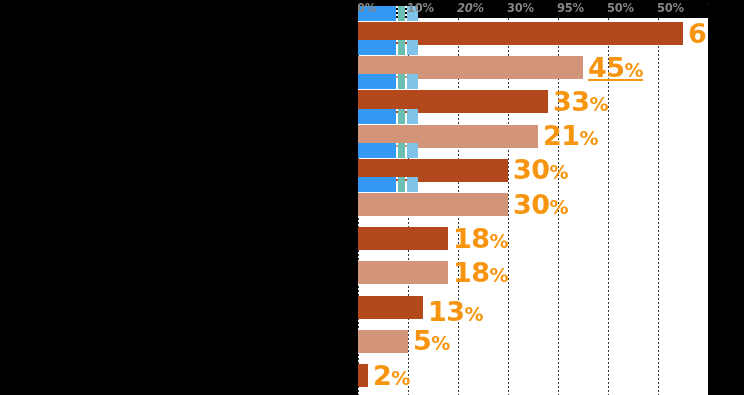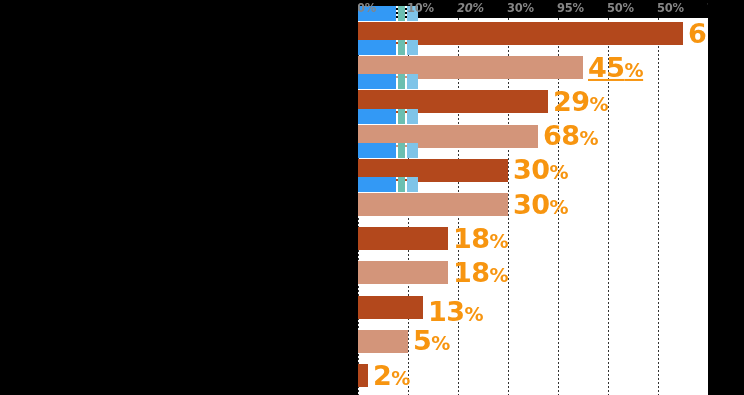--- a/index.html
+++ b/index.html
@@ -229,22 +229,22 @@
       <div class="tick-label" style="left: 508px;">30%</div>
       <div class="tick-label" style="left: 558px;">95%</div>
       <div class="tick-label" style="left: 608px; text-align: center;">50%</div>
       <div class="tick-label" style="left: 658px;">50%</div>
       <div class="tick-label" style="left: 708px;">70%</div>
     </div>
 
   <div id="labels-layer" style="position:absolute;left:358px;top:18px;width:386px;height:377px;pointer-events:none;">
       <div class="bar-label" style="left: 330px; top: 15.5px;"><span>65</span><span class="pct">%</span></div>
       <div class="bar-label" style="left: 230px; top: 49.7px; text-decoration: underline;"><span>45</span><span class="pct">%</span></div>
-      <div class="bar-label" style="left: 195px; top: 83.9px;"><span>29</span><span class="pct">%</span></div>
-      <div class="bar-label" style="left: 185px; top: 118.1px;"><span>68</span><span class="pct">%</span></div>
+      <div class="bar-label" style="left: 195px; top: 83.9px;"><span>33</span><span class="pct">%</span></div>
+      <div class="bar-label" style="left: 185px; top: 118.1px;"><span>21</span><span class="pct">%</span></div>
       <div class="bar-label" style="left: 155px; top: 152.3px;"><span>30</span><span class="pct">%</span></div>
       <div class="bar-label" style="left: 155px; top: 186.5px;"><span>30</span><span class="pct">%</span></div>
       <div class="bar-label" style="left: 95px; top: 220.7px;"><span>18</span><span class="pct">%</span></div>
       <div class="bar-label" style="left: 95px; top: 254.9px;"><span>18</span><span class="pct">%</span></div>
       <div class="bar-label" style="left: 70px; top: 294px;"><span>13</span><span class="pct">%</span></div>
       <div class="bar-label" style="left: 55px; top: 323.3px;"><span>5</span><span class="pct">%</span></div>
       <div class="bar-label" style="left: 15px; top: 357.5px;"><span>2</span><span class="pct">%</span></div>
     </div>
 
   <div id="left-gutter"></div>

